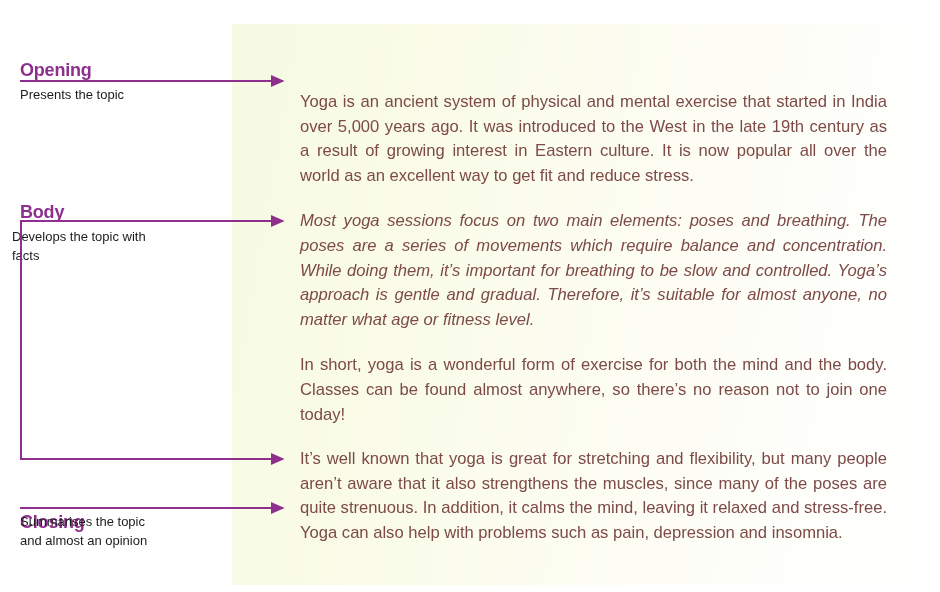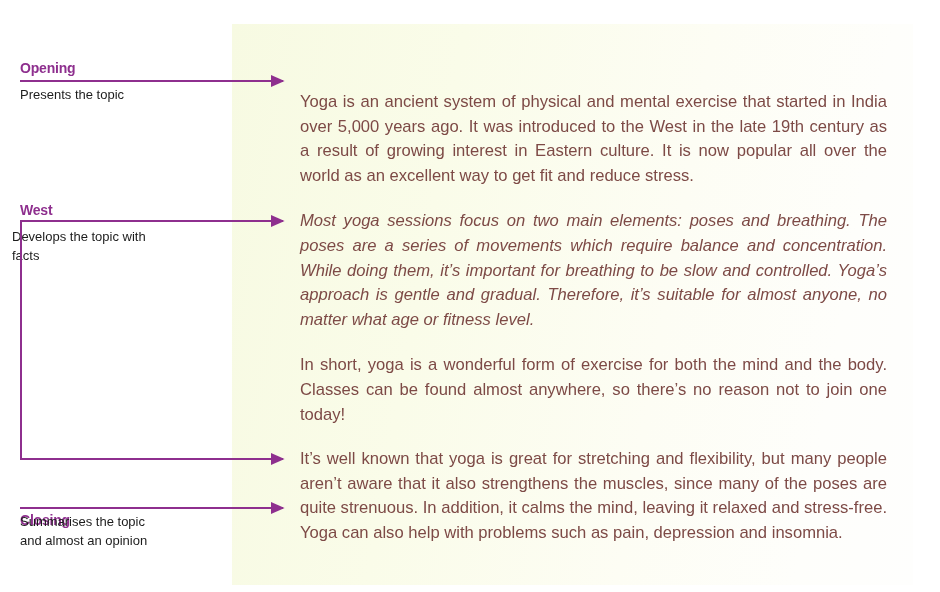--- a/index.html
+++ b/index.html
@@ -66,21 +66,21 @@
   .para.p-opening { margin-bottom: 21px; }
   .para.p-body1  { margin-bottom: 21px; font-style: italic; }
   .para.p-body2  { margin-bottom: 20px; }
 
   
   .annot-heading {
     position: absolute;
     color: #8e2f8e;
     font-family: "Liberation Sans", sans-serif;
     font-weight: bold;
-    font-size: 14px;
+    font-size: 18px;
     letter-spacing: -0.2px;
     white-space: nowrap;
   }
   .annot-desc {
     position: absolute;
     color: #1c1c1c;
     font-family: "Liberation Sans", sans-serif;
     font-size: 13px;
     line-height: 19px;
     white-space: pre-line;
@@ -116,21 +116,21 @@
       <p class="para p-opening">Yoga is an ancient system of physical and mental exercise that started in India over 5,000 years ago. It was introduced to the West in the late 19th century as a result of growing interest in Eastern culture. It is now popular all over the world as an excellent way to get fit and reduce stress.</p>
       <p class="para p-body1">Most yoga sessions focus on two main elements: poses and breathing. The poses are a series of movements which require balance and concentration. While doing them, it’s important for breathing to be slow and controlled. Yoga’s approach is gentle and gradual. Therefore, it’s suitable for almost anyone, no matter what age or fitness level.</p>
       <p class="para p-closing">In short, yoga is a wonderful form of exercise for both the mind and the body. Classes can be found almost anywhere, so there’s no reason not to join one today!</p>
       <p class="para p-body2">It’s well known that yoga is great for stretching and flexibility, but many people aren’t aware that it also strengthens the muscles, since many of the poses are quite strenuous. In addition, it calms the mind, leaving it relaxed and stress-free. Yoga can also help with problems such as pain, depression and insomnia.</p>
     </div>
   </div>
 
   <div class="annot-heading" id="h-opening">Opening</div>
   <div class="annot-desc" id="d-opening">Presents the topic</div>
 
-  <div class="annot-heading" id="h-body">West</div>
+  <div class="annot-heading" id="h-body">Body</div>
   <div class="annot-desc" id="d-body">Develops the topic with
 facts</div>
 
   <div class="annot-heading" id="h-closing">Closing</div>
   <div class="annot-desc" id="d-closing">Summarises the topic
 and almost an opinion</div>
 
   <svg id="connectors" viewBox="0 0 940 592" width="940" height="592">
     <defs>
       <marker id="arrowhead" markerWidth="7" markerHeight="7" refX="6.2" refY="3.5" orient="auto" markerUnits="strokeWidth">

